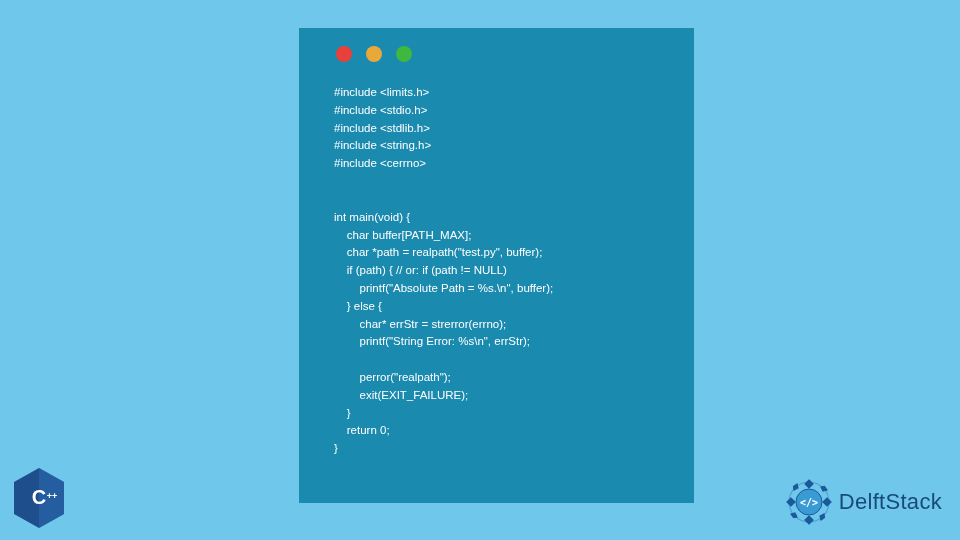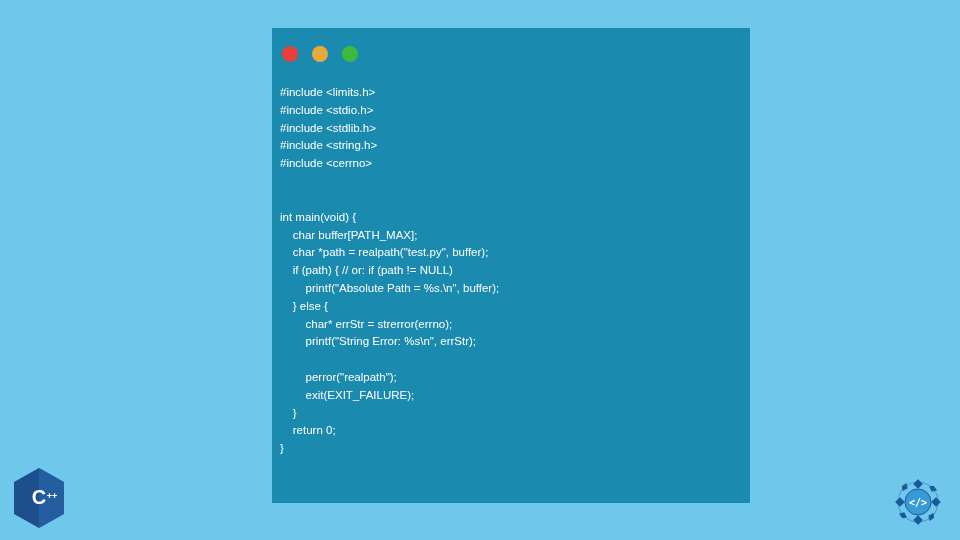--- a/index.html
+++ b/index.html
@@ -6,26 +6,26 @@
     body {
       width: 960px;
       height: 540px;
       background: #6fc7ec;
       position: relative;
       font-family: Arial, sans-serif;
       overflow: hidden;
     }
     .code-window {
       position: absolute;
-      left: 272px;
+      left: 299px;
       top: 28px;
-      width: 478px;
+      width: 395px;
       height: 475px;
       background: #1b8aaf;
-      padding: 18px 8px;
+      padding: 18px 35px;
     }
     .traffic-lights {
       display: flex;
       gap: 14px;
       margin-bottom: 22px;
       margin-left: 2px;
     }
     .light {
       width: 16px;
       height: 16px;
@@ -116,13 +116,14 @@
           <circle r="20" opacity="0.35"></circle>
           <path d="M0,-22 L4,-18 L0,-14 L-4,-18 Z M0,22 L4,18 L0,14 L-4,18 Z M-22,0 L-18,4 L-14,0 L-18,-4 Z M22,0 L18,4 L14,0 L18,-4 Z" fill="#1a5a9a"></path>
           <path d="M15.5,-15.5 L18,-12 L14,-11 L12,-15 Z M-15.5,15.5 L-18,12 L-14,11 L-12,15 Z M-15.5,-15.5 L-12,-18 L-11,-14 L-15,-12 Z M15.5,15.5 L12,18 L11,14 L15,12 Z" fill="#1a5a9a"></path>
         </g>
         <circle r="13" fill="#3a9bd4"></circle>
         <circle r="13" fill="none" stroke="#1a5a9a" stroke-width="1"></circle>
         <text x="0" y="4" text-anchor="middle" fill="#ffffff" font-size="10" font-weight="bold" font-family="monospace">&lt;/&gt;</text>
       </g>
     </svg>
   </div>
+  <span class="delft-text">DelftStack</span>
 </div>
 
 </body></html>

